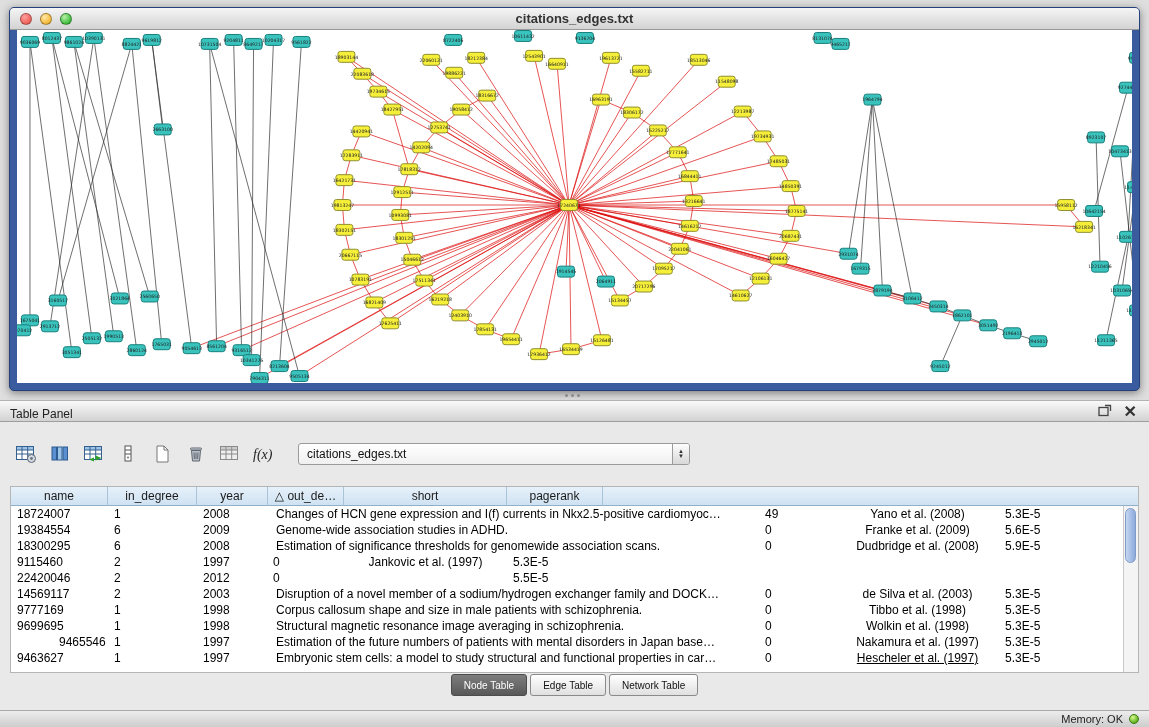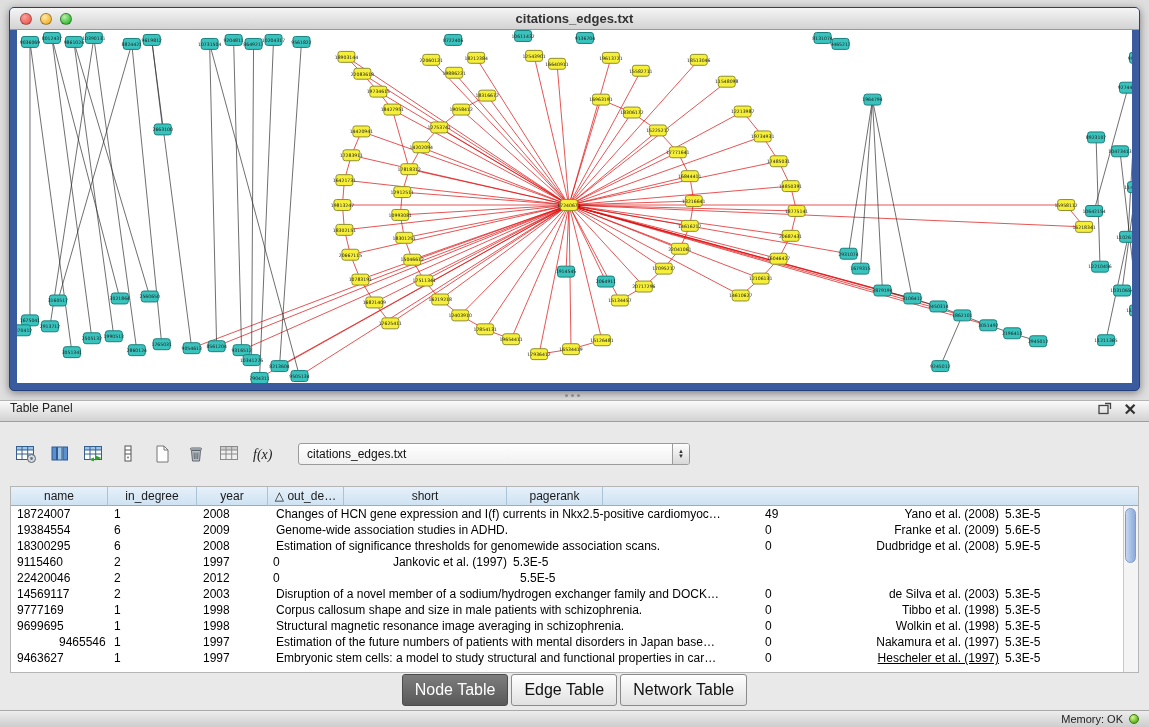--- a/index.html
+++ b/index.html
@@ -29,21 +29,21 @@
   .nl { font-size:4.6px; text-anchor:middle; fill:#222; font-family:"DejaVu Sans",sans-serif; }
 
   
   .splitter { position:absolute; left:565px; top:394px; width:18px; height:5px; }
   .splitter i { display:block; width:3px; height:3px; border-radius:50%; background:#8a8a8a;
     box-shadow:6px 0 0 #8a8a8a, 12px 0 0 #8a8a8a; }
 
   
   .panel-header { position:absolute; left:0; top:400px; width:1149px; height:22px;
     background:linear-gradient(#fafafa,#d2d2d2); border-top:1px solid #b3b3b3;
-    border-bottom:1px solid #9e9e9e; display:flex; align-items:flex-start; }
+    border-bottom:1px solid #9e9e9e; display:flex; align-items:flex-end; }
   .panel-title { font-size:12px; color:#222; padding-left:10px; }
   .panel-header-right { margin-left:auto; display:flex; align-items:center; gap:12px; padding-right:12px; }
   .close-x { font-size:16px; font-weight:700; color:#333; line-height:14px; cursor:default; }
 
   .panel-body { position:absolute; left:0; top:422px; width:1149px; height:288px; background:#e9e9e9; }
 
   .toolbar { position:absolute; left:12px; top:18px; height:28px; display:flex; align-items:center; gap:6px; }
   .tbtn { width:28px; height:26px; display:flex; align-items:center; justify-content:center;
     background:transparent; border:none; }
   .combo { display:flex; align-items:center; width:392px; height:22px; margin-left:14px;
@@ -58,28 +58,28 @@
     background:#fff; border:1px solid #b5b5b5; overflow:hidden; }
   .thead { display:flex; height:19px; }
   .hcell { background:linear-gradient(#e6f1fa,#cfe2f2); border-right:1px solid #a9c3d7;
     border-bottom:1px solid #8fb0c8; font-size:12px; color:#1a1a1a; text-align:center;
     line-height:18px; white-space:nowrap; overflow:hidden; flex:none; }
   .hfill { flex:1; background:linear-gradient(#e6f1fa,#cfe2f2); border-bottom:1px solid #8fb0c8; }
   .trow { display:flex; height:16px; line-height:16px; }
   .tcell { font-size:12px; color:#000; white-space:nowrap; overflow:hidden; flex:none; padding-left:6px; }
   .tcell.title { padding-left:8px; }
   .tcell.out_degree { padding-left:5px; }
-  .tcell.short { text-align:right; padding-left:0; }
+  .tcell.short { text-align:center; padding-left:0; }
   .vscroll { position:absolute; right:0; top:19px; bottom:0; width:15px;
     background:#f4f4f4; border-left:1px solid #c9c9c9; }
   .vthumb { position:absolute; left:1px; top:2px; width:11px; height:55px; border-radius:6px;
     background:linear-gradient(90deg,#c6d7f1,#8caadc); border:1px solid #7f9cc9; }
 
   .tabs { position:absolute; left:0; top:252px; width:1149px; display:flex; justify-content:center; gap:3px; }
-  .tab { height:32px; padding:0 12px; font-size:16px; display:flex; align-items:center;
+  .tab { height:22px; padding:0 12px; font-size:10px; display:flex; align-items:center;
     border:1px solid #8a8a8a; border-radius:3px;
     background:linear-gradient(#ffffff,#e0e0e0); color:#111; }
   .tab.selected { background:linear-gradient(#7d7d7d,#585858); color:#fff; border-color:#4c4c4c; }
 
   
   .statusbar { position:absolute; left:0; bottom:0; width:1149px; height:17px;
     background:linear-gradient(#ededed,#cdcdcd); border-top:1px solid #a8a8a8;
     display:flex; align-items:center; justify-content:flex-end; padding-right:10px; gap:6px; }
   .mem-text { font-size:11px; color:#222; }
   .mem-dot { width:10px; height:10px; border-radius:50%; border:1px solid #3e7a12;
@@ -888,21 +888,21 @@
           <div class="tcell out_degree" style="width: 76px;">0</div>
           <div class="tcell short" style="width: 163px;">Jankovic et al. (1997)</div>
           <div class="tcell pagerank" style="width: 96px;">5.3E-5</div>
         </div>
         <div class="trow">
           <div class="tcell name" style="width: 97px;">22420046</div>
           <div class="tcell in_degree" style="width: 89px;">2</div>
           <div class="tcell year" style="width: 71px;">2012</div>
           <div class="tcell out_degree" style="width: 76px;">0</div>
           <div class="tcell short" style="width: 163px; margin-top: 32px;">Stergiakouli et al. (2012)</div>
-          <div class="tcell pagerank" style="width: 96px; margin-left: 7px;">5.5E-5</div>
+          <div class="tcell pagerank" style="width: 96px;">5.5E-5</div>
         </div>
         <div class="trow">
           <div class="tcell name" style="width: 97px;">14569117</div>
           <div class="tcell in_degree" style="width: 89px;">2</div>
           <div class="tcell year" style="width: 71px;">2003</div>
           <div class="tcell title" style="width: 492px;">Disruption of a novel member of a sodium/hydrogen exchanger family and DOCK…</div>
           <div class="tcell out_degree" style="width: 76px;">0</div>
           <div class="tcell short" style="width: 163px;">de Silva et al. (2003)</div>
           <div class="tcell pagerank" style="width: 96px;">5.3E-5</div>
         </div>

